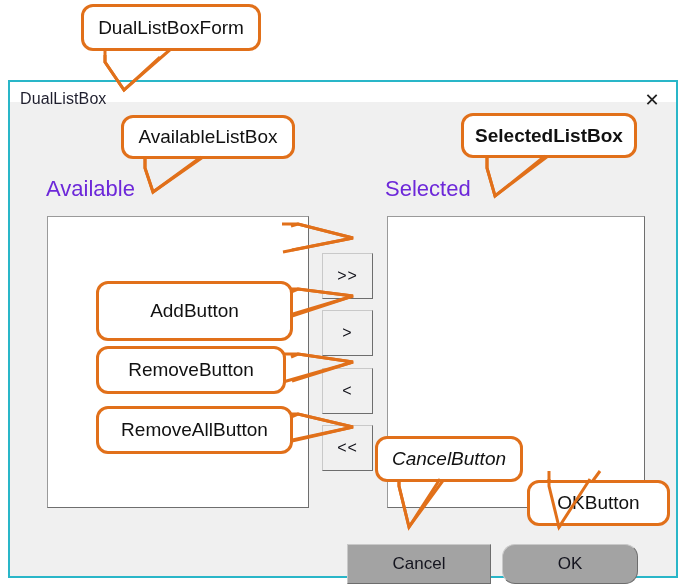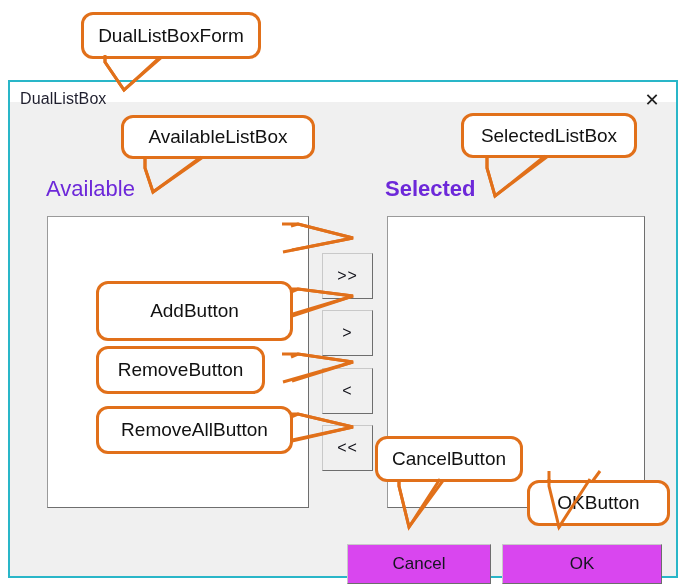--- a/index.html
+++ b/index.html
@@ -47,21 +47,21 @@
     background:#f0f0f0;
   }
   
   .form-label{
     position:absolute;
     font-size:22px;
     color:#6d28d9;
     white-space:nowrap;
   }
   #label-available{ left:36px; top:58px; }
-  #label-selected{ left:375px; top:58px;font-weight:bold; }
+  #label-selected{ left:375px; top:58px; }
   
   .listbox{
     position:absolute;
     background:#ffffff;
     border:1px solid #9a9a9a;
     border-right-color:#6e6e6e;
     border-bottom-color:#6e6e6e;
     box-sizing:border-box;
   }
   #listbox-available{ left:37px; top:98px; width:262px; height:292px; }
@@ -80,30 +80,30 @@
     letter-spacing:1px;
   }
   #btn-addall { left:312px; top:135px; }
   #btn-add    { left:312px; top:192px; }
   #btn-remove { left:312px; top:250px; }
   #btn-removeall{ left:312px; top:307px; }
   
   .dlgbtn{
     position:absolute;
     height:40px;
-    background:#d946ef;
+    background:#a3a3a3;
     border:1px solid #c9c9c9;
     border-right-color:#6d6d6d;
     border-bottom-color:#6d6d6d;
     box-sizing:border-box;
     display:flex; align-items:center; justify-content:center;
     font-size:17px; color:#15151f;
   }
   #btn-cancel{ left:337px; top:426px; width:144px; }
-  #btn-ok    { left:492px; top:426px; width:160px; }
+  #btn-ok    { left:492px; top:426px; width:136px;border-radius:13px; }
 
   
   #annotations{
     position:absolute; left:0; top:0;
     width:686px; height:585px;
     pointer-events:none;
   }
   .callout{
     position:absolute;
     background:#ffffff;
@@ -174,34 +174,34 @@
       <path d="M 282 354 L 298 354 L 353 362 L 283 382"></path>
 
       <path d="M 282 414 L 298 414 L 353 427 L 283 442"></path>
 
       <path d="M 399 471 L 399 486 L 409 527 L 450 471"></path>
 
       <path d="M 549 471 L 549 486 L 559 527 L 600 471"></path>
     </g>
   </svg>
 
-  <div class="callout" style="left:81px;  top:12px;   width:180px; height:47px;">DualListBoxForm</div>
-
-  <div class="callout" style="left:121px; top:115px; width:194px; height:44px;">AvailableListBox</div>
-
-  <div class="callout" style="left:461px; top:113px; width:176px; height:45px;">SelectedListBox</div>
+  <div class="callout" style="left:81px;  top:4px;   width:180px; height:47px;">DualListBoxForm</div>
+
+  <div class="callout" style="left:121px; top:115px; width:174px; height:44px;">AvailableListBox</div>
+
+  <div class="callout" style="left:461px; top:113px; width:176px; height:45px;font-weight:bold;">SelectedListBox</div>
 
 
   <div class="callout" style="left:96px;  top:281px; width:197px; height:60px;">AddButton</div>
 
-  <div class="callout" style="left:96px;  top:346px; width:169px; height:48px;">RemoveButton</div>
+  <div class="callout" style="left:96px;  top:346px; width:190px; height:48px;">RemoveButton</div>
 
   <div class="callout" style="left:96px;  top:406px; width:197px; height:48px;">RemoveAllButton</div>
 
-  <div class="callout" style="left:375px; top:436px; width:148px; height:46px;">CancelButton</div>
+  <div class="callout" style="left:375px; top:436px; width:148px; height:46px;font-style:italic;">CancelButton</div>
 
   <div class="callout" style="left:527px; top:436px; width:143px; height:46px;margin-top:44px;">OKButton</div>
 
   <svg id="tails-over" viewBox="0 0 686 585">
     <g fill="none" stroke="#e1701a" stroke-width="3" stroke-linejoin="miter" stroke-linecap="butt">
       <path d="M 105 55 L 105 62 L 124 90 L 160 57"></path>
       <path d="M 145 157 L 145 168 L 153 192 L 201 157"></path>
       <path d="M 487 156 L 487 168 L 495 196 L 545 156"></path>
       <path d="M 291 226 L 298 224 L 353 238 L 292 250"></path>
       <path d="M 291 292 L 298 289 L 353 296 L 292 316"></path>

